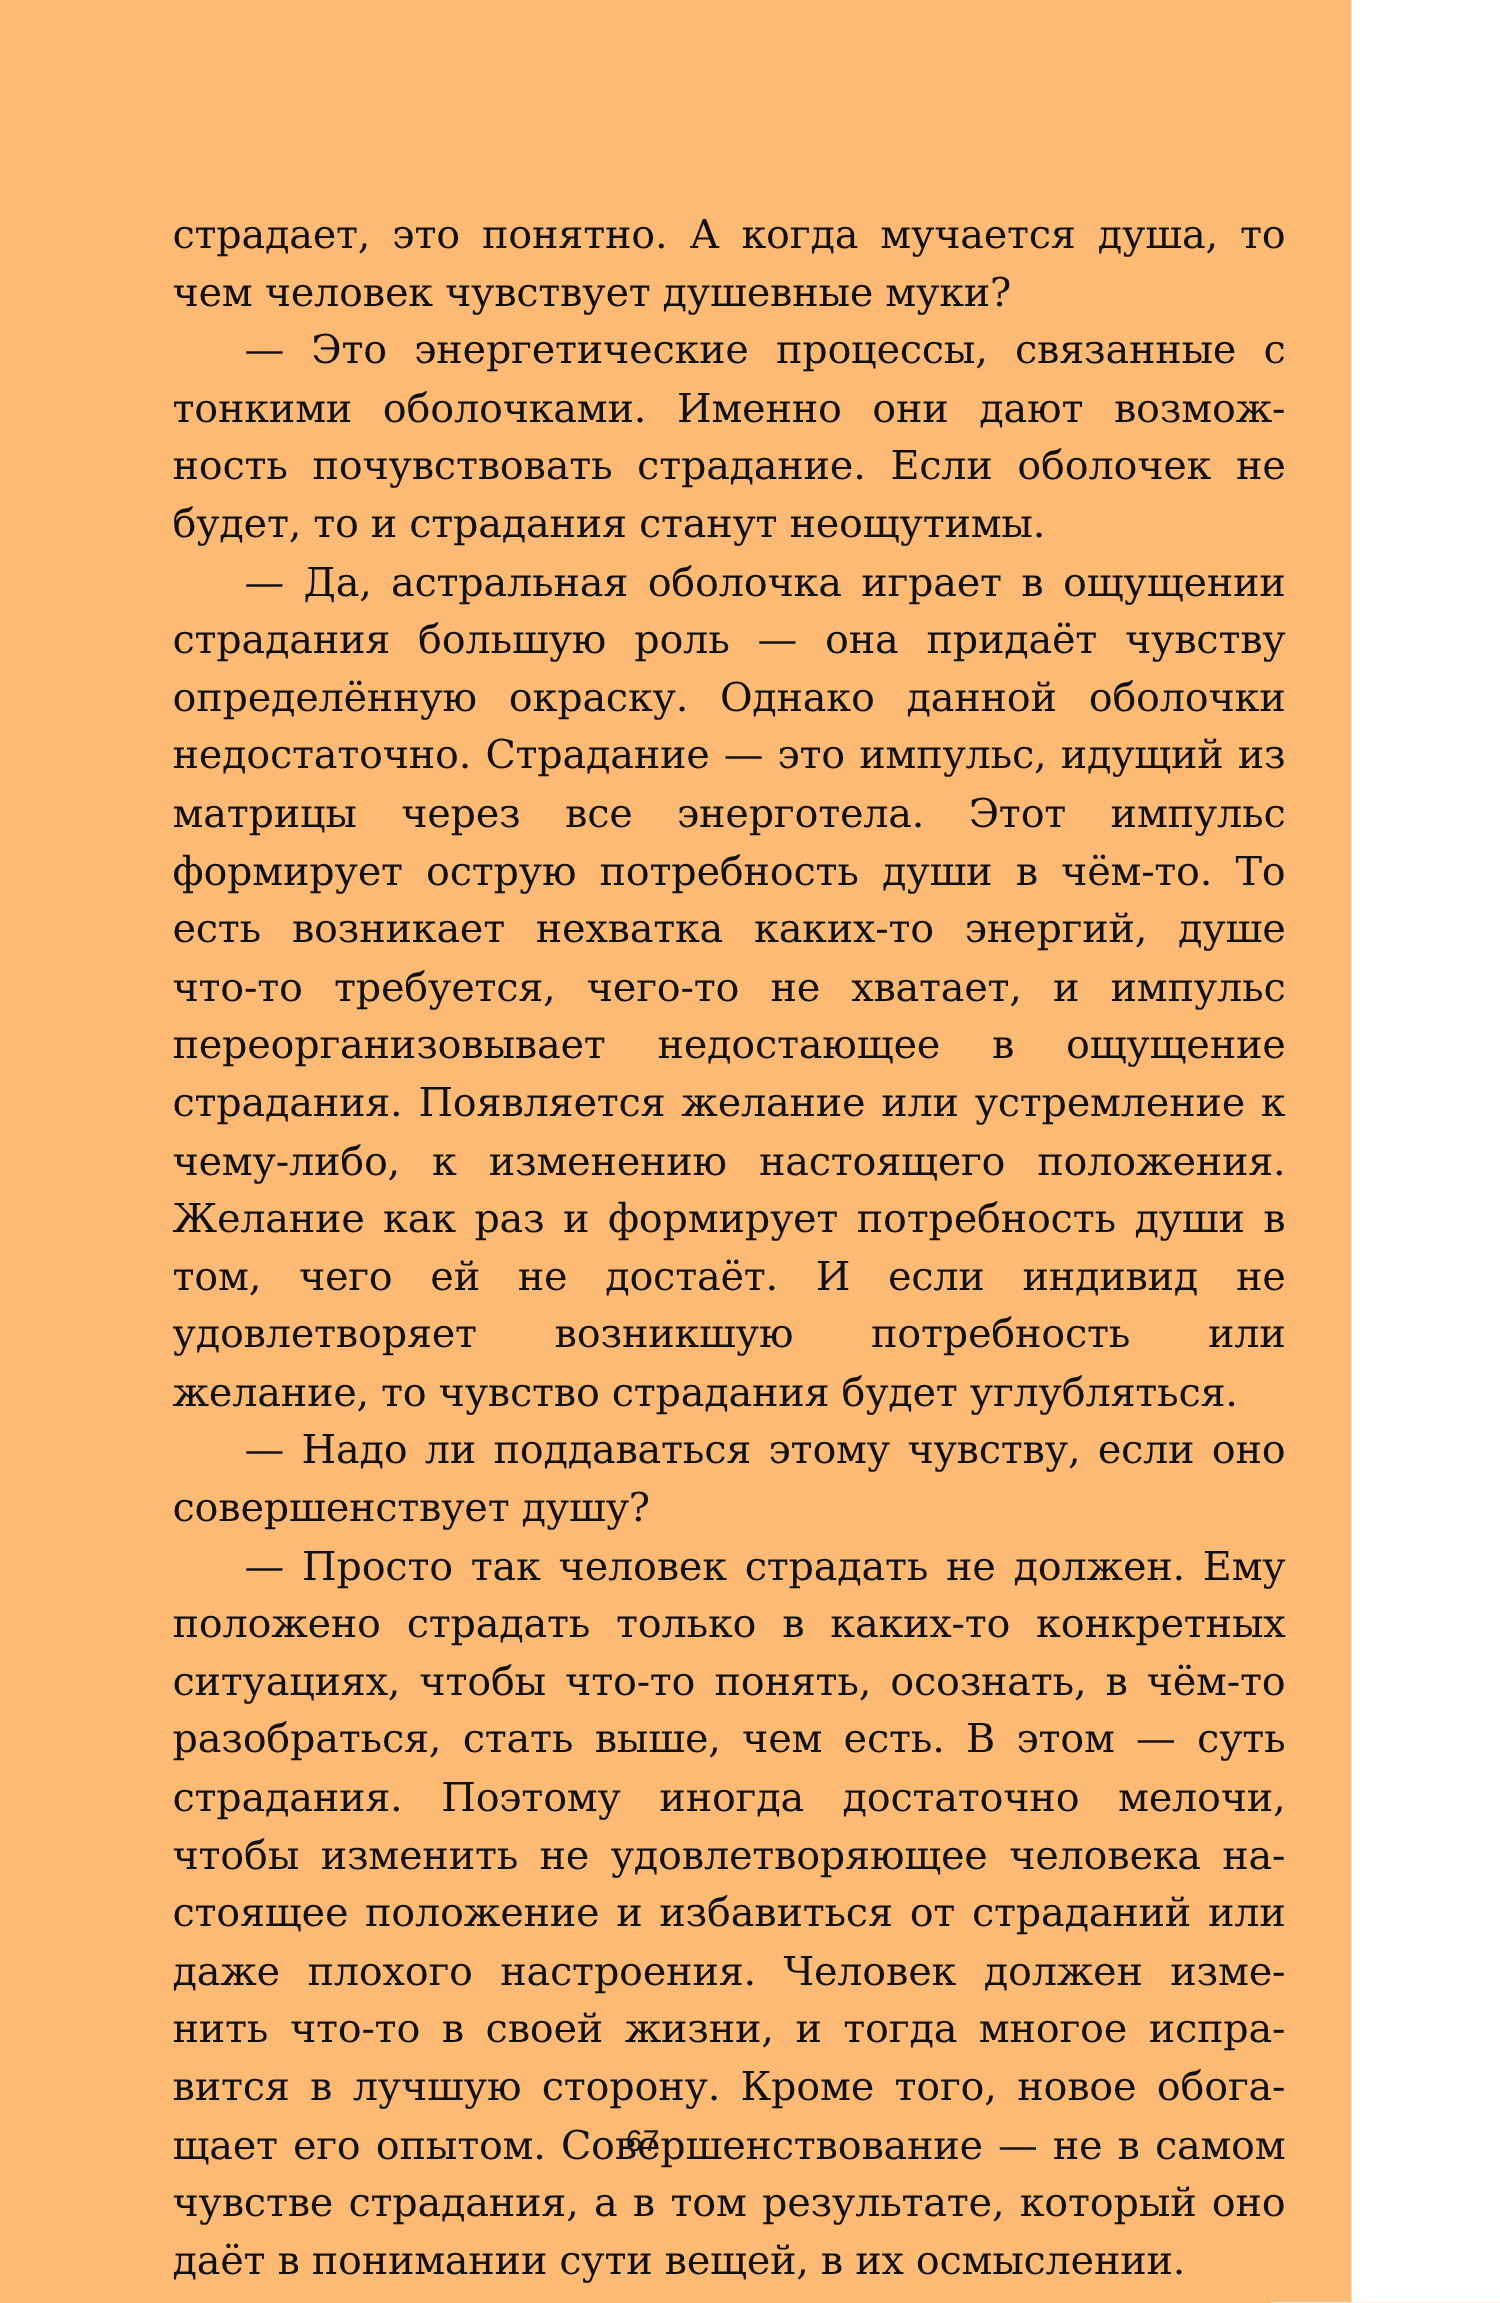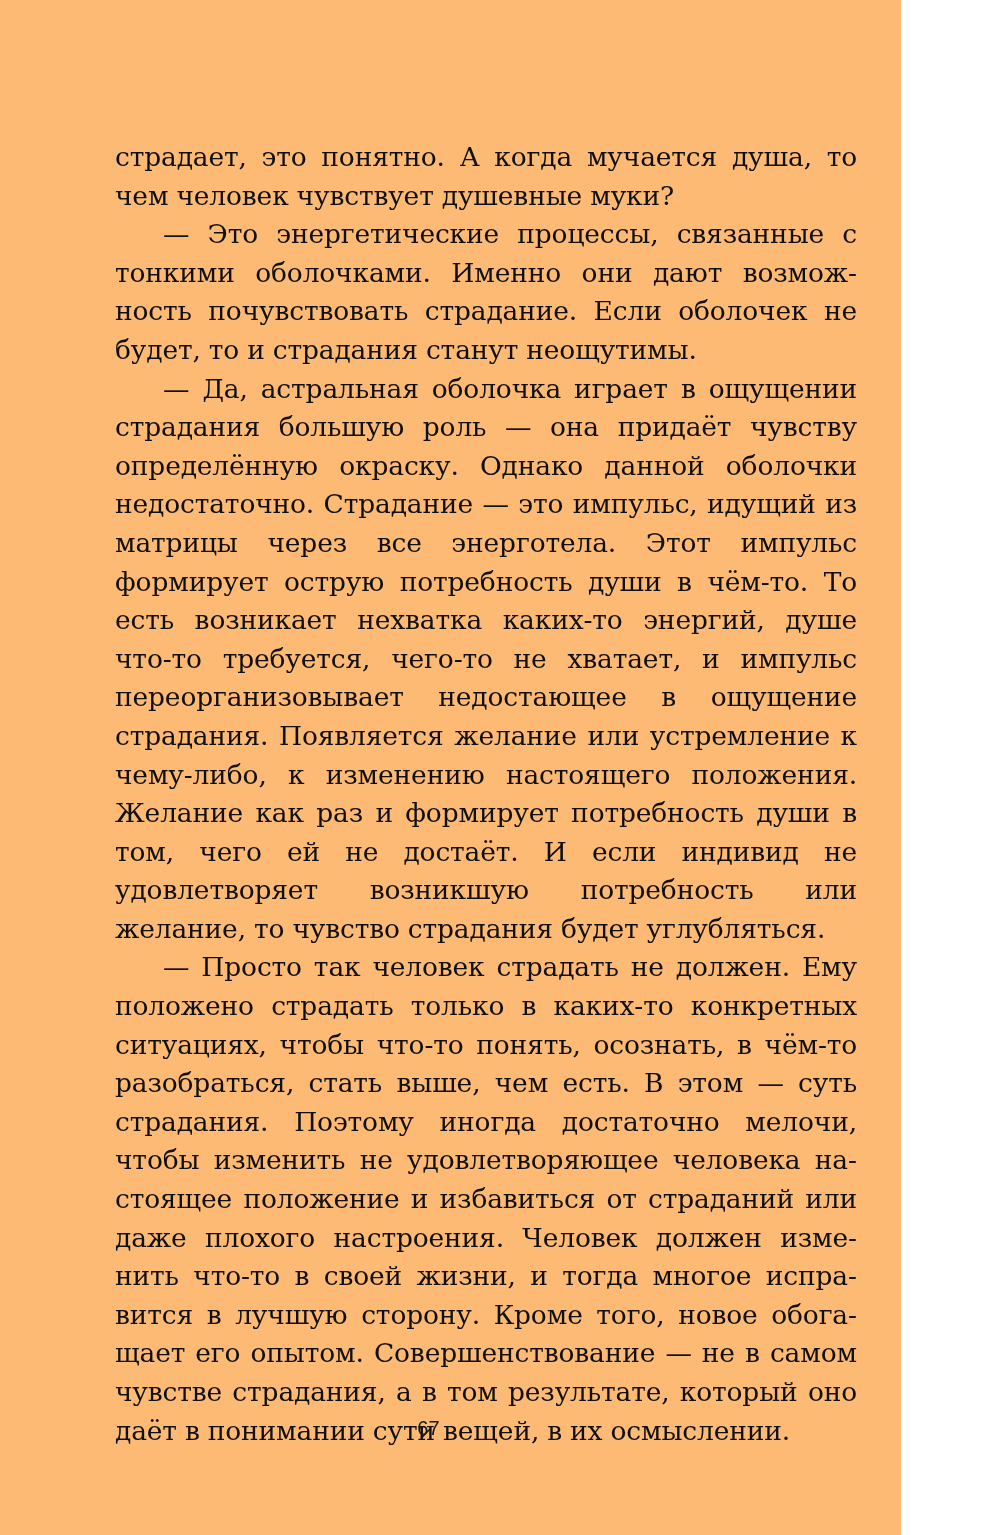--- a/index.html
+++ b/index.html
@@ -70,20 +70,21 @@
 
   <div class="text-block">
 
     <p class="para no-stretch">страдает, это понятно. А когда мучается душа, то чем человек чувствует душевные муки?</p>
 
     <p class="para indented no-stretch">— Это энергетические процессы, связанные с тонкими оболочками. Именно они дают возмож­ность почувствовать страдание. Если оболочек не будет, то и страдания станут неощутимы.</p>
 
 
     <p class="para indented no-stretch">— Да, астральная оболочка играет в ощущении страдания большую роль — она придаёт чувству опре­делённую окраску. Однако данной оболочки недоста­точно. Страдание — это импульс, идущий из матри­цы через все энерготела. Этот импульс формирует острую потребность души в чём-то. То есть возника­ет нехватка каких-то энергий, душе что-то требует­ся, чего-то не хватает, и импульс переорганизовыва­ет недостающее в ощущение страдания. Появляется желание или устремление к чему-либо, к изменению настоящего положения. Желание как раз и формиру­ет потребность души в том, чего ей не достаёт. И если индивид не удовлетворяет возникшую потребность или желание, то чувство страдания будет углубляться.</p>
 
+    <p class="para indented no-stretch">— Надо ли поддаваться этому чувству, если оно совершенствует душу?</p>
 
     <p class="para indented no-stretch">— Просто так человек страдать не должен. Ему положено страдать только в каких-то конкретных ситуациях, чтобы что-то понять, осознать, в чём-то разобраться, стать выше, чем есть. В этом — суть страдания. Поэтому иногда достаточно мелочи, чтобы изменить не удовлетворяющее человека на­стоящее положение и избавиться от страданий или даже плохого настроения. Человек должен изме­нить что-то в своей жизни, и тогда многое испра­вится в лучшую сторону. Кроме того, новое обога­щает его опытом. Совершенствование — не в самом чувстве страдания, а в том результате, который оно даёт в понимании сути вещей, в их осмыслении.</p>
 
   </div>
 
   <div class="folio">67</div>
 
 </div>
 
 </body></html>

